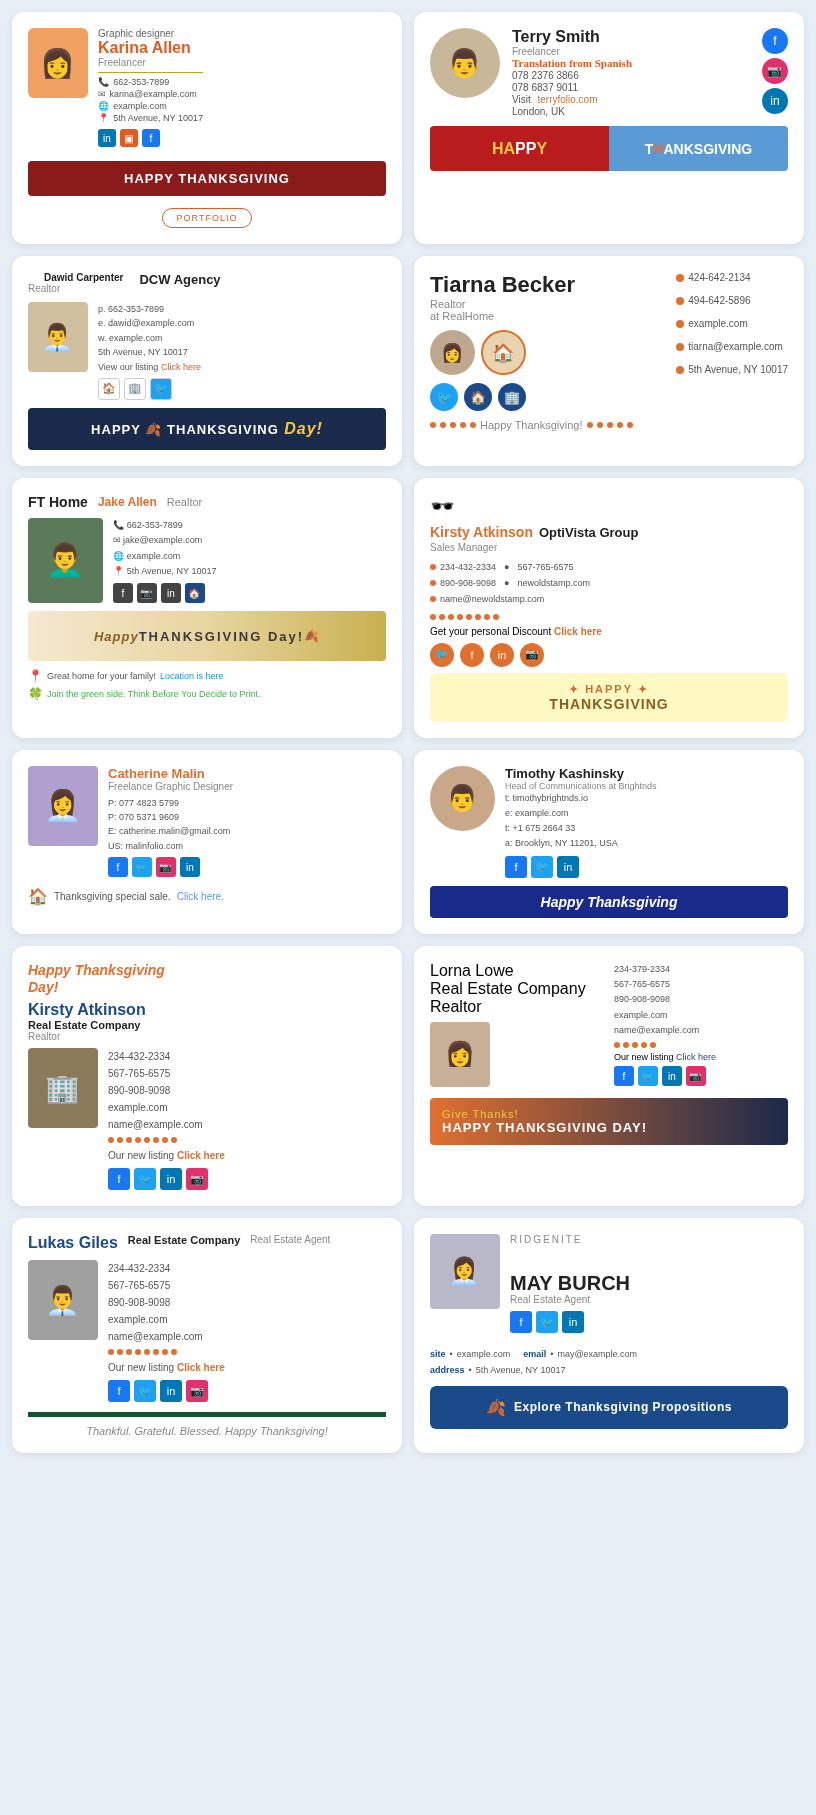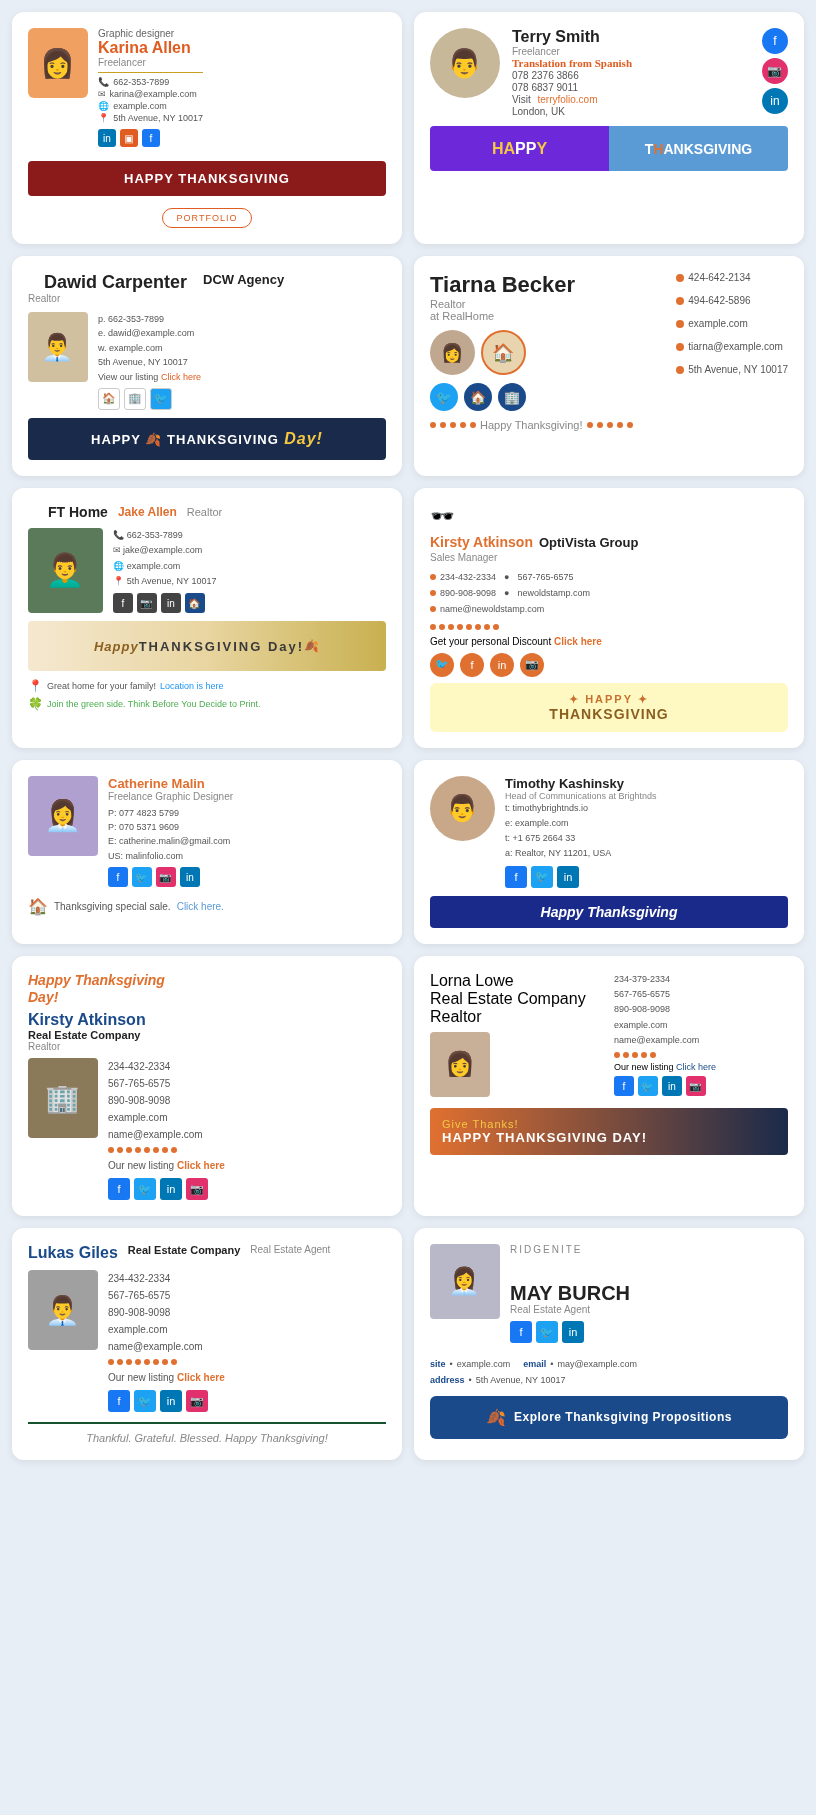--- a/index.html
+++ b/index.html
@@ -67,27 +67,27 @@
     .card2-sub { font-size: 10px; color: #888; }
     .card2-trans { font-size: 11px; color: #e05c20; font-weight: bold; font-family: Liberation Serif, serif; }
     .card2-contact-row { font-size: 10px; color: #555; margin: 1px 0; }
     .banner-split {
       display: flex;
       height: 45px;
       border-radius: 4px;
       overflow: hidden;
       margin-top: 8px;
     }
-    .banner-split-left { background: #6d28d9; display: flex; align-items: center; justify-content: center; color: white; font-weight: bold; font-size: 16px; padding: 0 8px; flex: 1; }
+    .banner-split-left { background: #b91c1c; display: flex; align-items: center; justify-content: center; color: white; font-weight: bold; font-size: 16px; padding: 0 8px; flex: 1; }
     .banner-split-right { background: #5b9bd5; display: flex; align-items: center; justify-content: center; color: white; font-weight: bold; font-size: 14px; padding: 0 8px; flex: 1; }
 
     
     .card3 { font-size: 10px; }
     .card3-header { display: flex; gap: 16px; margin-bottom: 8px; }
-    .card3-left .cname { font-size: 18px; font-weight: bold; color: #222; padding-left: 16px; }
+    .card3-left .cname { font-size: 10px; font-weight: bold; color: #222; padding-left: 16px; }
     .card3-left .crole { font-size: 10px; color: #888; }
     .card3-right .agency { font-size: 13px; font-weight: bold; color: #222; }
     .card3-photo { width: 60px; height: 70px; background: #d0c0a0; border-radius: 4px; display: flex; align-items: center; justify-content: center; font-size: 26px; }
     .card3-details { display: flex; gap: 10px; }
     .card3-info { font-size: 9px; color: #555; line-height: 1.6; }
     .card3-link { color: #e05c20; text-decoration: none; }
     .card3-actions { display: flex; gap: 4px; margin-top: 4px; }
     .card3-act-icon { width: 22px; height: 22px; border: 1px solid #ccc; border-radius: 3px; display: flex; align-items: center; justify-content: center; font-size: 11px; color: #555; }
     .banner-thanksgiving3 {
       background: #1a2a4a;
@@ -110,21 +110,21 @@
     .card4-photos { display: flex; align-items: center; gap: 6px; margin: 8px 0; }
     .card4-photo1 { width: 45px; height: 45px; border-radius: 50%; background: #c0a890; display: flex; align-items: center; justify-content: center; font-size: 18px; }
     .card4-photo2 { width: 45px; height: 45px; border-radius: 50%; background: #e8d5b0; display: flex; align-items: center; justify-content: center; font-size: 18px; border: 2px solid #e07030; }
     .card4-socials { display: flex; gap: 6px; margin-top: 4px; }
     .card4-soc { width: 28px; height: 28px; border-radius: 50%; background: #5b9bd5; display: flex; align-items: center; justify-content: center; color: white; font-size: 13px; }
     .card4-thanks-dots { display: flex; align-items: center; gap: 4px; margin-top: 8px; font-size: 11px; color: #888; }
     .small-dot { width: 6px; height: 6px; border-radius: 50%; background: #e07030; }
 
     
     .card5 { font-size: 10px; }
-    .card5-header { display: flex; align-items: center; gap: 6px; margin-bottom: 8px; margin-left: 20px; }
+    .card5-header { display: flex; align-items: center; gap: 6px; margin-bottom: 8px; }
     .card5-company { font-size: 14px; font-weight: bold; color: #222; }
     .card5-content { display: flex; gap: 10px; }
     .card5-photo { width: 75px; height: 85px; background: #5a7a5a; border-radius: 4px; display: flex; align-items: center; justify-content: center; font-size: 32px; flex-shrink: 0; }
     .card5-info { font-size: 9px; color: #555; line-height: 1.7; }
     .card5-soc { display: flex; gap: 4px; margin-top: 4px; }
     .card5-soc-icon { width: 20px; height: 20px; border-radius: 3px; background: #444; display: flex; align-items: center; justify-content: center; color: white; font-size: 10px; }
     .banner-thanksgiving5 {
       margin: 8px 0;
       border-radius: 4px;
       overflow: hidden;
@@ -241,21 +241,21 @@
     .card11-name { font-size: 16px; font-weight: bold; color: #1a4a8a; }
     .card11-company { font-size: 11px; font-weight: bold; color: #222; }
     .card11-role { font-size: 10px; color: #888; }
     .card11-content { display: flex; gap: 10px; }
     .card11-photo { width: 70px; height: 80px; background: #a0a0a0; border-radius: 4px; display: flex; align-items: center; justify-content: center; font-size: 28px; flex-shrink: 0; }
     .card11-right { font-size: 10px; color: #555; line-height: 1.7; flex: 1; }
     .card11-dots { display: flex; gap: 3px; margin: 4px 0; }
     .card11-link { color: #e07030; font-weight: bold; }
     .card11-socials { display: flex; gap: 4px; margin-top: 4px; }
     .card11-soc { width: 22px; height: 22px; border-radius: 3px; display: flex; align-items: center; justify-content: center; color: white; font-size: 11px; }
-    .card11-footer { font-size: 11px; font-style: italic; color: #888; text-align: center; margin-top: 10px; border-top: 2px solid #14532d; padding-top: 8px; }
+    .card11-footer { font-size: 11px; font-style: italic; color: #888; text-align: center; margin-top: 10px; border-top: 5px solid #14532d; padding-top: 8px; }
 
     
     .card12 {}
     .card12-header { display: flex; gap: 10px; margin-bottom: 8px; align-items: flex-start; }
     .card12-photo { width: 70px; height: 75px; border-radius: 4px; background: #b8b8c8; display: flex; align-items: center; justify-content: center; font-size: 26px; flex-shrink: 0; }
     .card12-brand { font-size: 10px; color: #888; letter-spacing: 2px; text-transform: uppercase; }
     .card12-name { font-size: 20px; font-weight: bold; color: #222; line-height: 1.1; margin-top: 27px; }
     .card12-role { font-size: 10px; color: #888; }
     .card12-socials { display: flex; gap: 4px; margin: 6px 0; }
     .card12-soc { width: 22px; height: 22px; border-radius: 3px; display: flex; align-items: center; justify-content: center; color: white; font-size: 11px; }
@@ -583,21 +583,21 @@
   <div class="card card8">
     <div class="card8-header">
       <div class="card8-photo">👨</div>
       <div>
         <div class="card8-name">Timothy Kashinsky</div>
         <div class="card8-company">Head of Communications at Brightnds</div>
         <div class="card8-info">
           <div>t: timothybrightnds.io</div>
           <div>e: example.com</div>
           <div>t: +1 675 2664 33</div>
-          <div>a: Realtor, NY 11201, USA</div>
+          <div>a: Brooklyn, NY 11201, USA</div>
         </div>
         <div class="card8-socials">
           <div class="card8-soc si-fb">f</div>
           <div class="card8-soc si-tw">🐦</div>
           <div class="card8-soc si-li">in</div>
         </div>
       </div>
     </div>
     <div class="banner-thanksgiving8">
       <span>Happy Thanksgiving</span>

